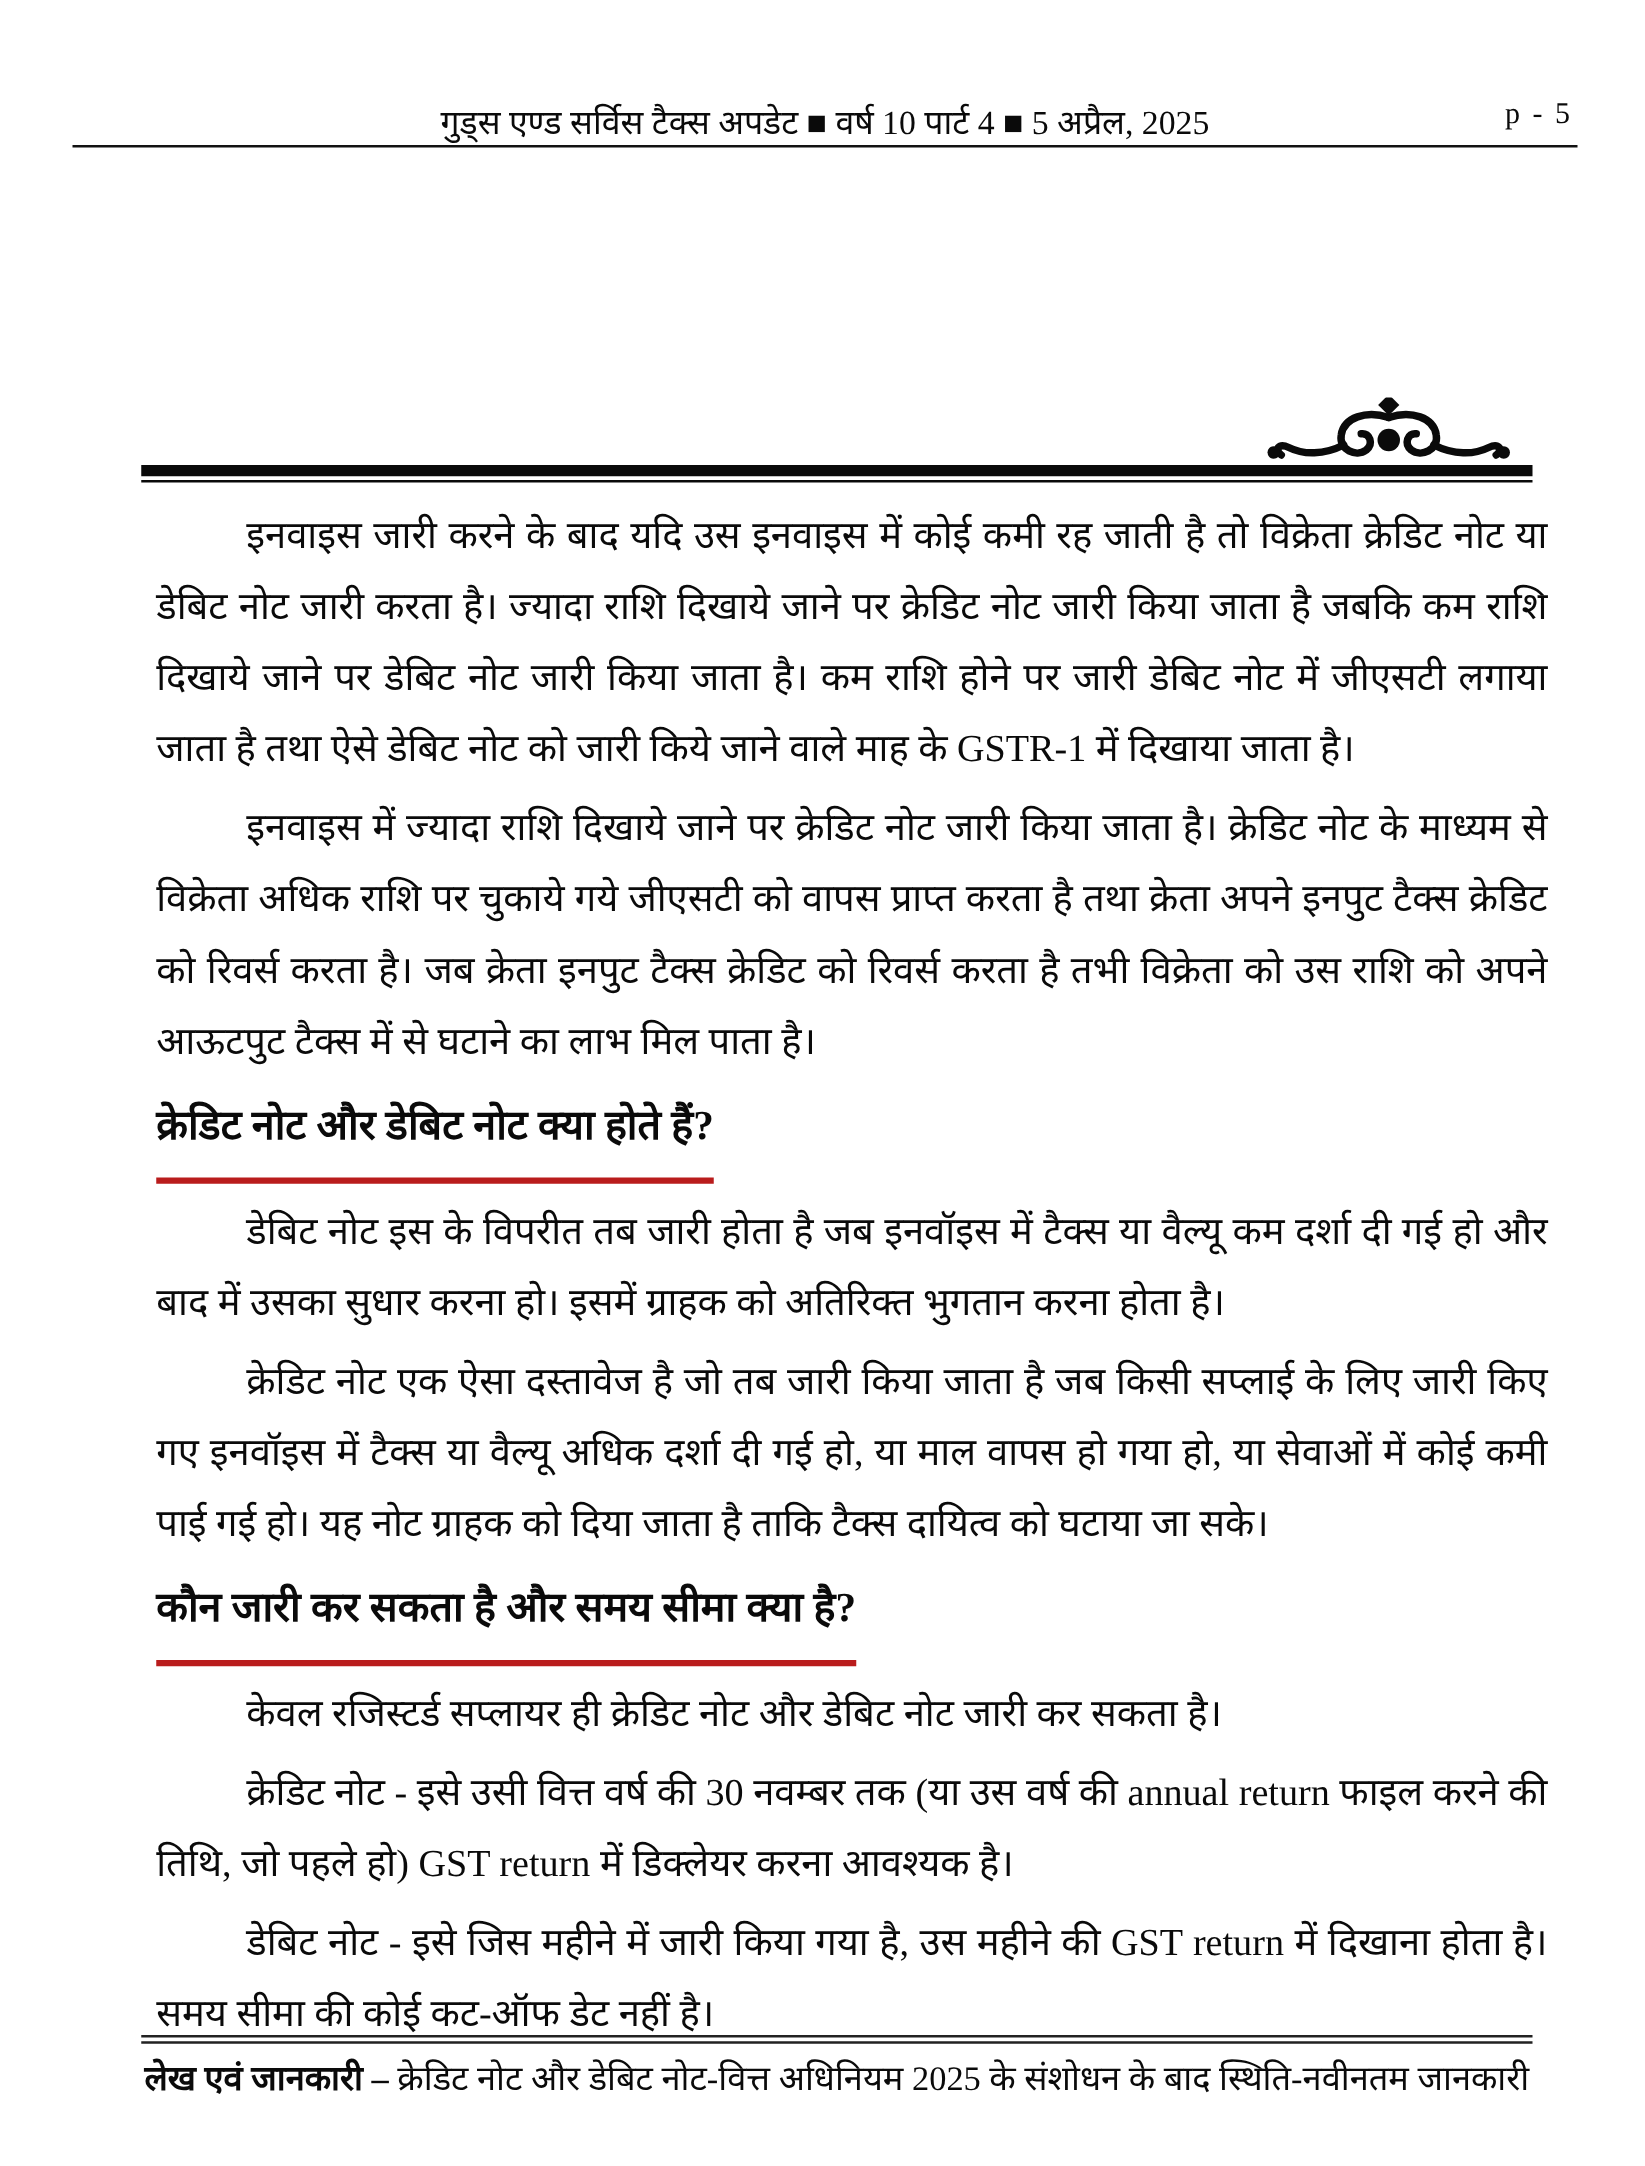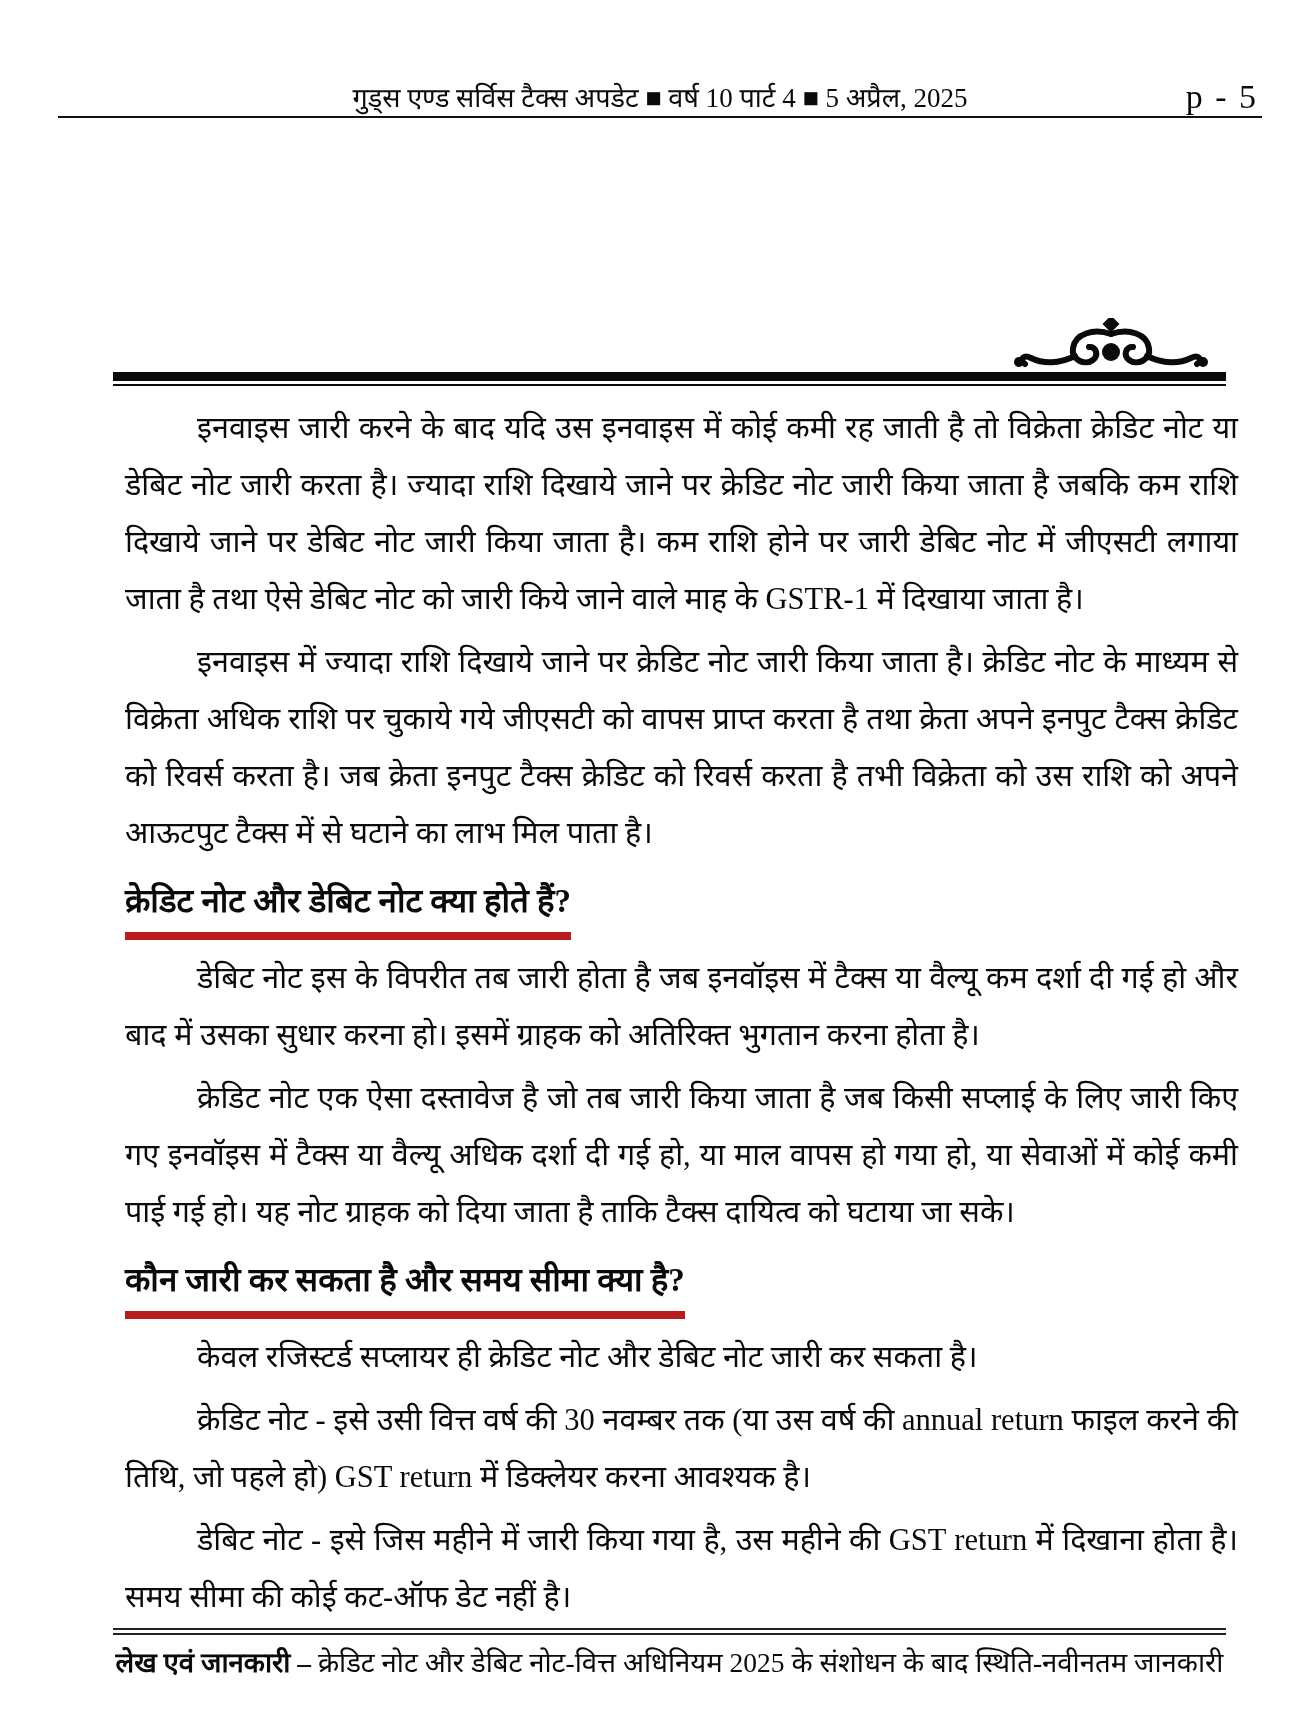--- a/index.html
+++ b/index.html
@@ -11,21 +11,21 @@
   }
   .page{position:absolute;inset:0;}
   
   .runhead{
     position:absolute;top:78px;left:58px;right:54px;
     display:flex;align-items:flex-end;justify-content:center;
     font-size:27px;white-space:nowrap;
   }
   .runhead .pageno{
     position:absolute;right:4px;top:0;
-    font-size:34px;letter-spacing:2px;margin-left:20px;
+    font-size:24px;letter-spacing:2px;margin-left:20px;
   }
   .runhead-rule{
     position:absolute;top:116px;left:58px;right:54px;
     border-top:2px solid #111;
   }
   
   .title{
     position:absolute;top:136px;left:100px;width:1126px;
     text-align:center;font-weight:bold;
     font-size:55px;line-height:78px;
@@ -46,21 +46,21 @@
   .article{
     position:absolute;top:400px;left:113px;width:1113px;
     font-size:30.5px;line-height:57px;text-align:justify;margin-left:12px;
   }
   .article p{margin:0 0 6px 0;text-indent:72px;}
   .article h2{
     margin:14px 0 10px 0;font-size:33px;line-height:50px;
     font-weight:bold;text-indent:0;
   }
   .article h2 span{
-    display:inline-block;border-bottom:8px solid #b91c1c;padding-bottom:6px;
+    display:inline-block;border-bottom:5px solid #b91c1c;padding-bottom:16px;
   }
   .lead{font-weight:normal;}
   
   .footer{
     position:absolute;left:113px;width:1113px;top:1628px;
   }
   .footer-rule{border-top:2px solid #222;border-bottom:2px solid #222;height:3px;}
   .footer-text{
     margin-top:8px;text-align:center;font-size:27.5px;white-space:nowrap;
   }

